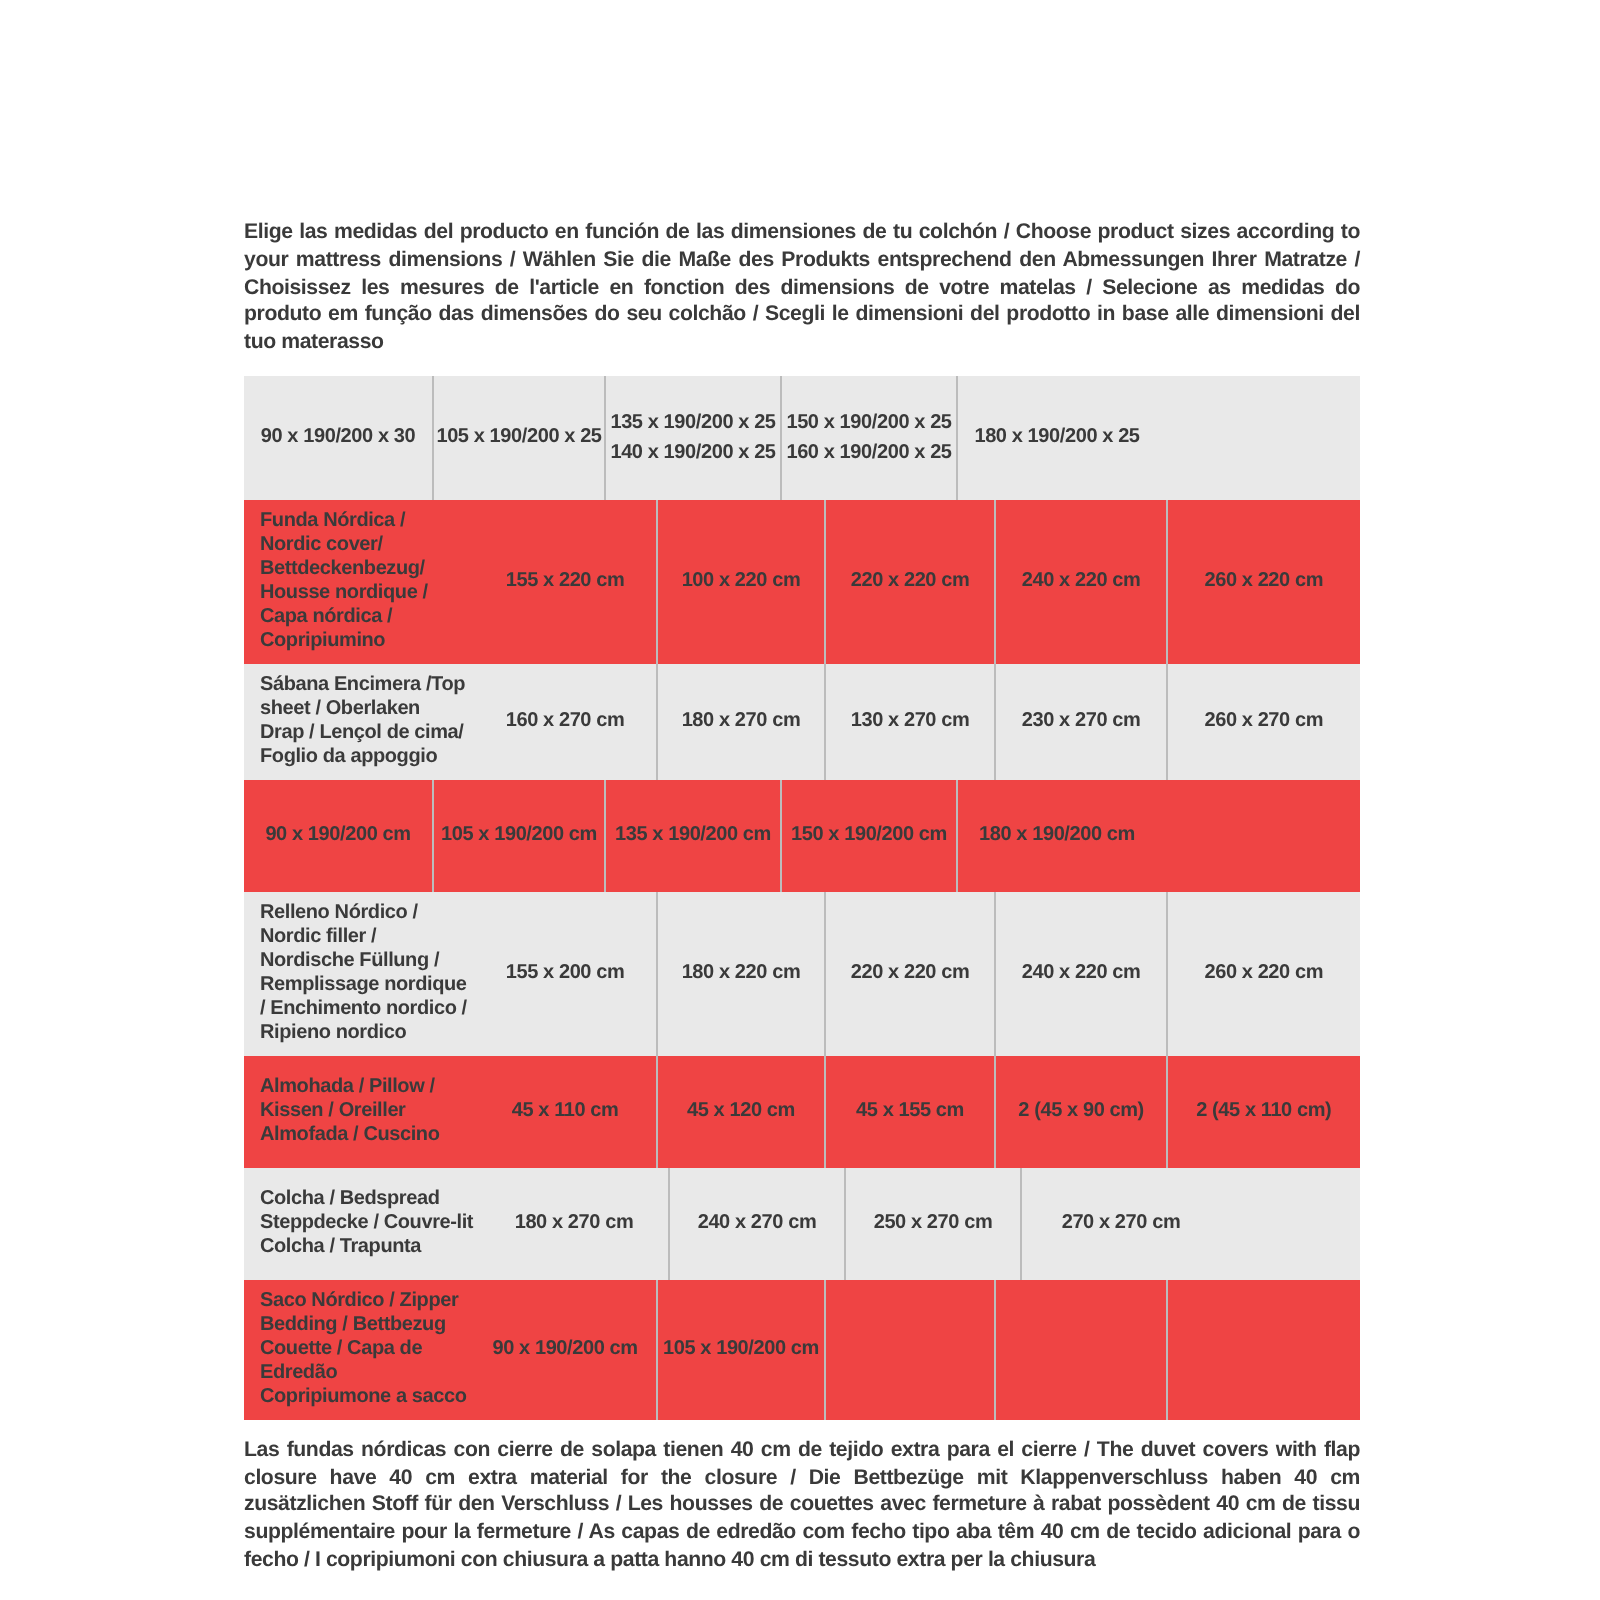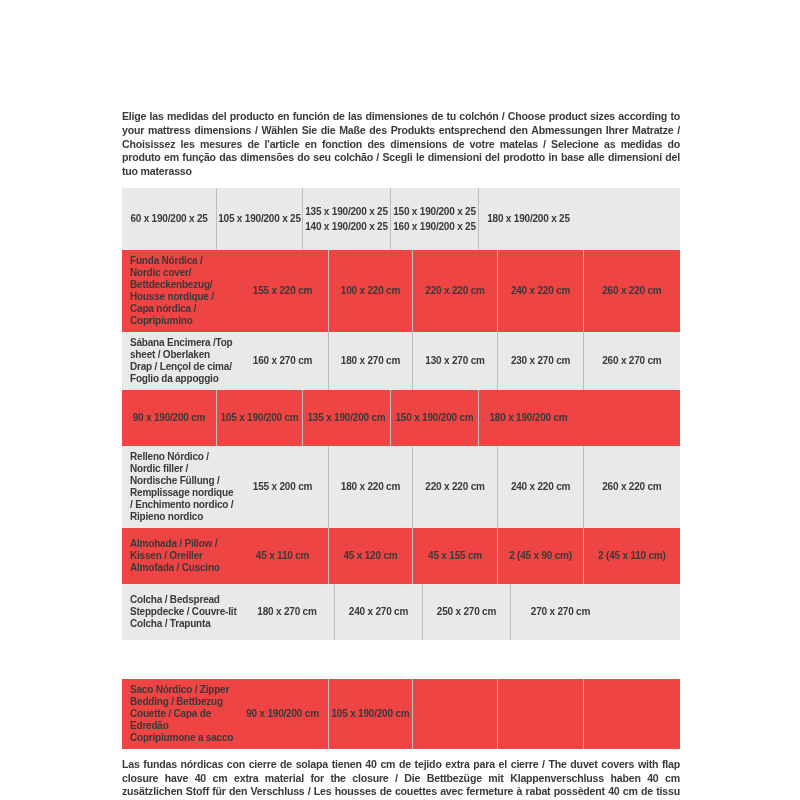--- a/index.html
+++ b/index.html
@@ -14,21 +14,21 @@
 
   .intro, .footer {
     font-size:10.6px; font-weight:700; line-height:1.3;
     text-align:justify; letter-spacing:-0.2px; color:#3a3a3a;
   }
 
   .size-table { margin-top:9px; }
   .trow { display:flex; align-items:stretch; min-height:56px; background:#ef4444; }
   .trow.shade { background:#e9e9e9; }
   .trow.header-row { min-height:62px; }
-  .trow.short-row { min-height:52px;margin-top:39px; }
+  .trow.short-row { min-height:52px; }
 
   .cell {
     display:flex; align-items:center;
     font-weight:700; font-size:10px; letter-spacing:-0.2px; color:#3a3a3a;
   }
   .cell.label {
     width:118px; padding:5px 3px 5px 8px; line-height:1.2; text-align:left;
   }
   .cell.val {
     justify-content:center; text-align:center;
@@ -47,21 +47,21 @@
 <body>
 
 <div class="page">
   <div class="content">
 
     <p class="intro">Elige las medidas del producto en función de las dimensiones de tu colchón / Choose product sizes according to your mattress dimensions / Wählen Sie die Maße des Produkts entsprechend den Abmessungen Ihrer Matratze / Choisissez les mesures de l'article en fonction des dimensions de votre matelas / Selecione as medidas do produto em função das dimensões do seu colchão / Scegli le dimensioni del prodotto in base alle dimensioni del tuo materasso</p>
 
     <div class="size-table">
 
       <div class="trow shade header-row">
-        <div class="cell val c2">60 x 190/200 x 25</div>
+        <div class="cell val c2">90 x 190/200 x 30</div>
         <div class="cell val c3 bordered">105 x 190/200 x 25</div>
         <div class="cell val c4 bordered">135 x 190/200 x 25
 140 x 190/200 x 25</div>
         <div class="cell val c5 bordered">150 x 190/200 x 25
 160 x 190/200 x 25</div>
         <div class="cell val c6 bordered">180 x 190/200 x 25</div>
       </div>
 
       <div class="trow">
         <div class="cell label">Funda Nórdica / Nordic cover/ Bettdeckenbezug/ Housse nordique / Capa nórdica / Copripiumino</div>

